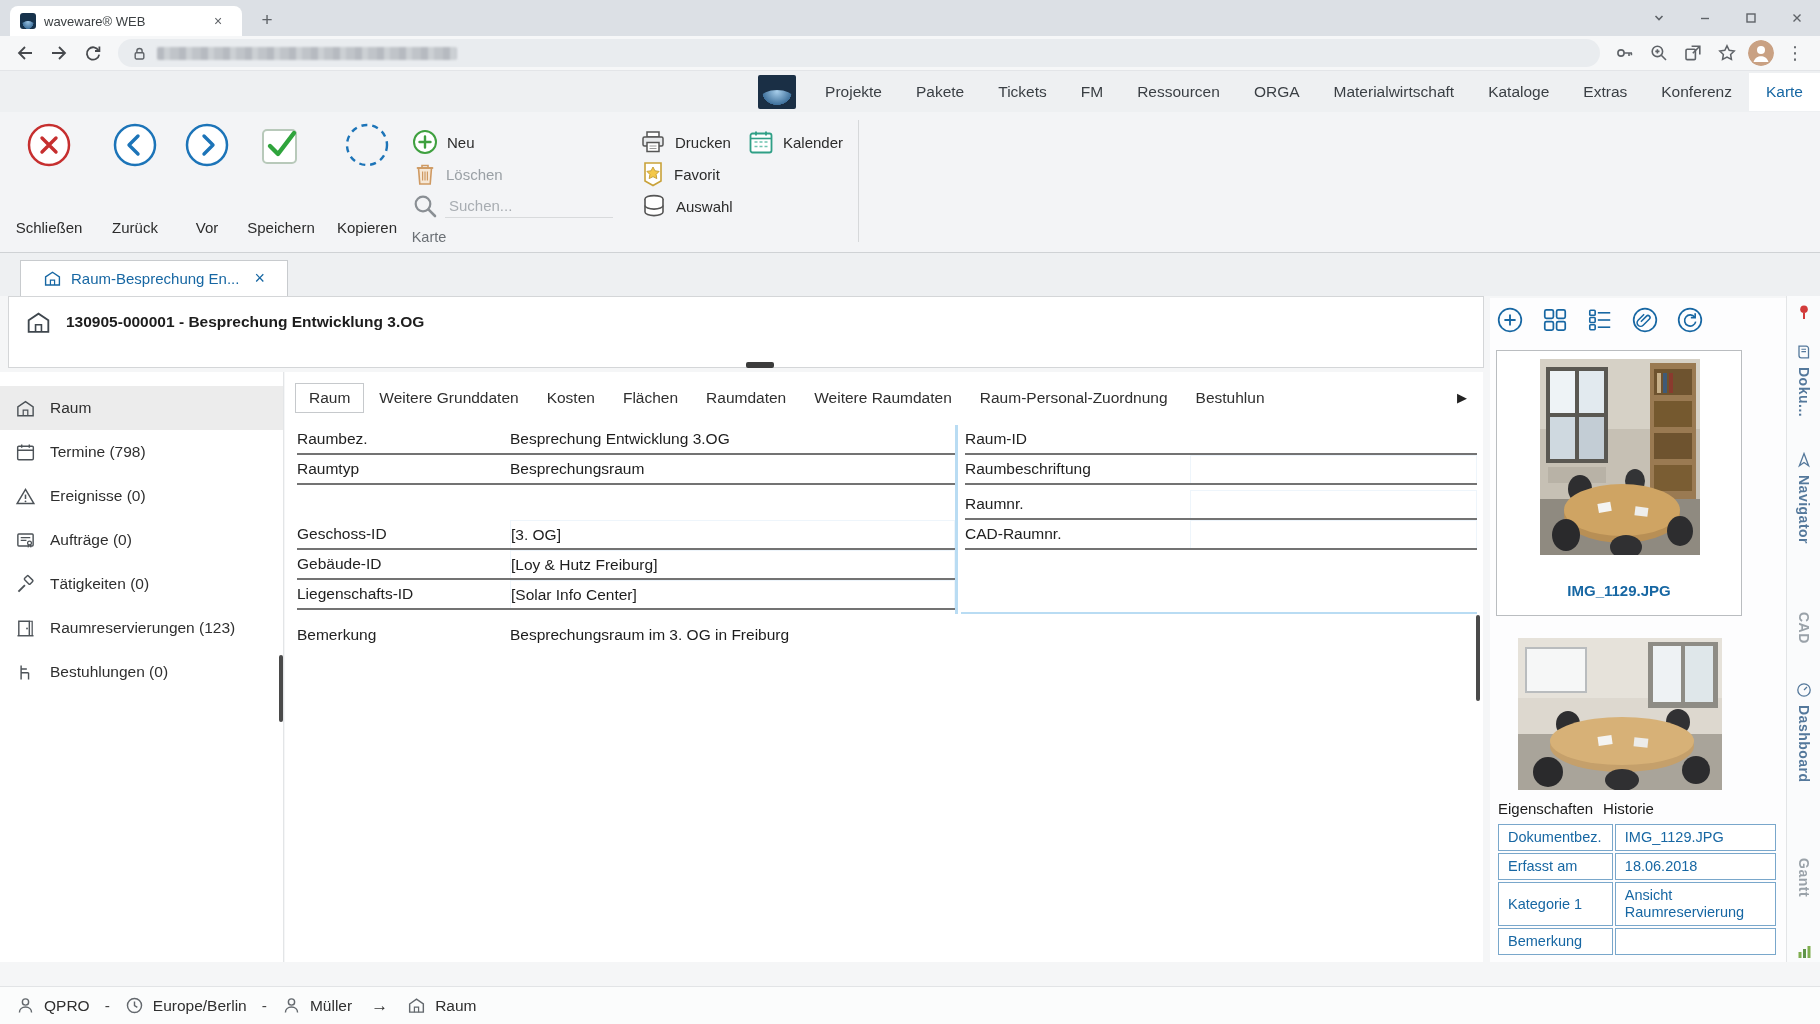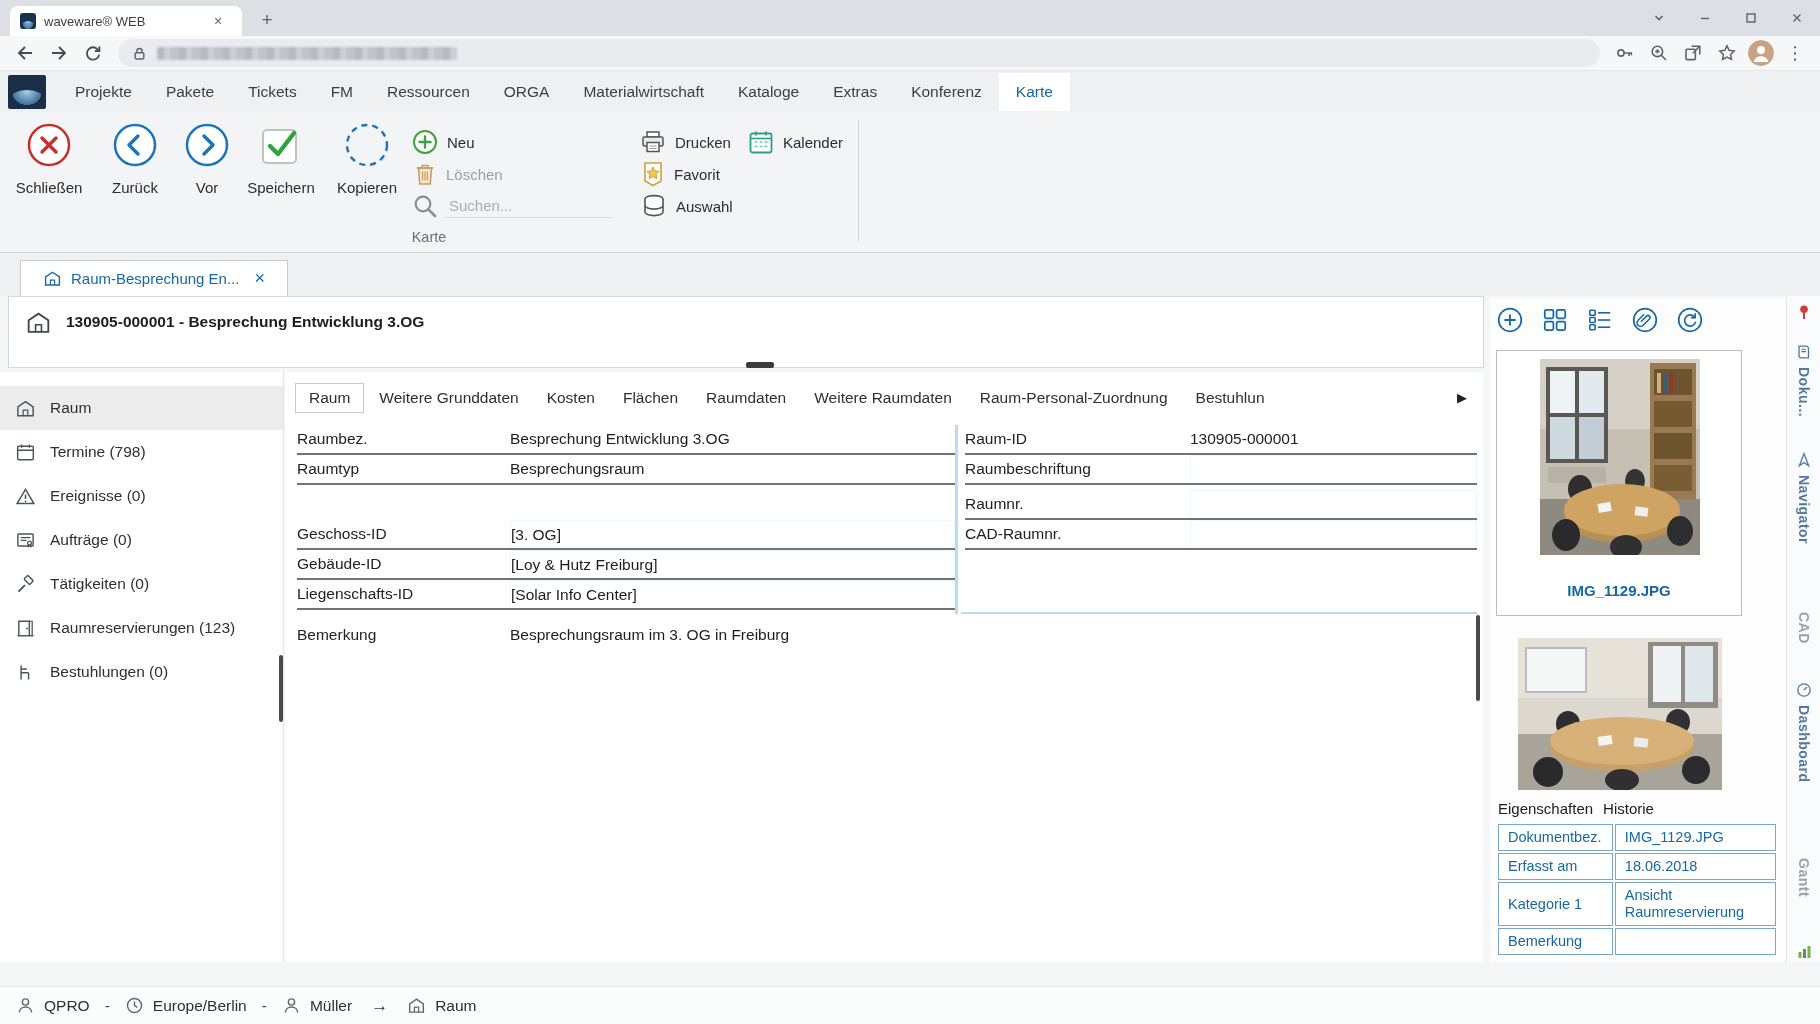--- a/index.html
+++ b/index.html
@@ -18,30 +18,30 @@
   .winctl{position:absolute;right:0;top:0;height:36px;display:flex;align-items:center;}
   .winctl span{width:46px;height:36px;display:flex;align-items:center;justify-content:center;}
   .btoolbar{position:absolute;top:36px;left:0;width:100%;height:35px;background:#f6f7f8;border-bottom:1px solid #e3e5e8;display:flex;align-items:center;padding:0 8px;}
   .nav-ic{width:34px;height:30px;display:flex;align-items:center;justify-content:center;color:#5f6368;flex:0 0 auto;}
   .omnibox{flex:1;height:28px;margin:0 8px;background:#e9ecef;border-radius:14px;display:flex;align-items:center;gap:10px;padding:0 14px;}
   .blur-url{width:300px;height:13px;border-radius:2px;background:repeating-linear-gradient(90deg,#b6bac0 0 7px,#ccd0d4 7px 13px,#c0c4c9 13px 22px);filter:blur(1.3px);}
   .avatar{width:26px;height:26px;border-radius:50%;overflow:hidden;flex:0 0 auto;margin:0 4px;}
   .dots{font-size:18px;color:#5f6368;}
 
   
-  .menubar{position:absolute;top:71px;left:0;width:100%;height:41px;background:#eef0f2;display:flex;align-items:center;}
+  .menubar{position:absolute;top:71px;left:0;width:100%;height:41px;background:#eef0f2;display:flex;align-items:center;justify-content:flex-end;}
   .logo{width:38px;height:34px;margin:0 12px 0 8px;background:#1a2f45;border-radius:2px;position:relative;overflow:hidden;flex:0 0 auto;}
   .logo::after{content:"";position:absolute;left:3px;top:15px;width:32px;height:16px;border-radius:50%;background:radial-gradient(ellipse at 50% 10%,#a6cdea 0%,#3f719c 65%,transparent 66%);}
   .mitem{padding:10px 17px;font-size:15.5px;color:#3a3f44;white-space:nowrap;}
   .mitem.active{background:#fff;color:#1767a3;}
 
   
   .ribbon{position:absolute;top:112px;left:0;width:100%;height:141px;background:#f3f4f6;border-bottom:1px solid #cfd2d5;}
   .bigbtn{position:absolute;top:10px;width:74px;display:flex;flex-direction:column;align-items:center;gap:11px;}
-  .bigbtn .lbl{font-size:15px;color:#2c2c2c;white-space:nowrap;}
+  .bigbtn .lbl{font-size:15px;color:#2c2c2c;white-space:nowrap;margin-top:40px;}
   .smallbtn{position:absolute;display:flex;align-items:center;gap:9px;height:28px;}
   .smallbtn .lbl{font-size:15px;color:#2c2c2c;white-space:nowrap;}
   .smallbtn.disabled .lbl{color:#9aa0a5;}
   .searchrow{position:absolute;display:flex;align-items:center;gap:7px;height:28px;}
   .rsearch{width:168px;border:none;border-bottom:1px solid #d8dadc;background:transparent;font:italic 15px "Liberation Sans",sans-serif;color:#555;padding:3px 4px;outline:none;}
   .rsearch::placeholder{color:#a8adb2;font-style:normal;}
   .vsep{position:absolute;left:858px;top:8px;width:1px;height:122px;background:#d6d8da;}
   .grouplbl{position:absolute;top:117px;left:0;width:858px;text-align:center;font-size:14.5px;color:#6b7075;}
 
   
@@ -460,21 +460,20 @@
       <span class="flabel">Liegenschafts-ID</span>
       <span class="fval boxed">[Solar Info Center]</span>
     </div>
     <div class="frow" style="left:12px;top:178px;width:658px">
       <span class="flabel">Gebäude-ID</span>
       <span class="fval boxed">[Loy &amp; Hutz Freiburg]</span>
     </div>
 
     <div class="frow frow-r" style="left:680px;top:53px;width:512px">
       <span class="flabel">Raum-ID</span>
-      <span class="fval">130905-000001</span>
     </div>
     <div class="frow frow-r" style="left:680px;top:83px;width:512px">
       <span class="flabel">Raumbeschriftung</span>
       <span class="fval boxed"></span>
     </div>
     <div class="frow frow-r" style="left:680px;top:148px;width:512px">
       <span class="flabel">CAD-Raumnr.</span>
       <span class="fval boxed"></span>
     </div>
     <div class="frow frow-r" style="left:680px;top:118px;width:512px">

